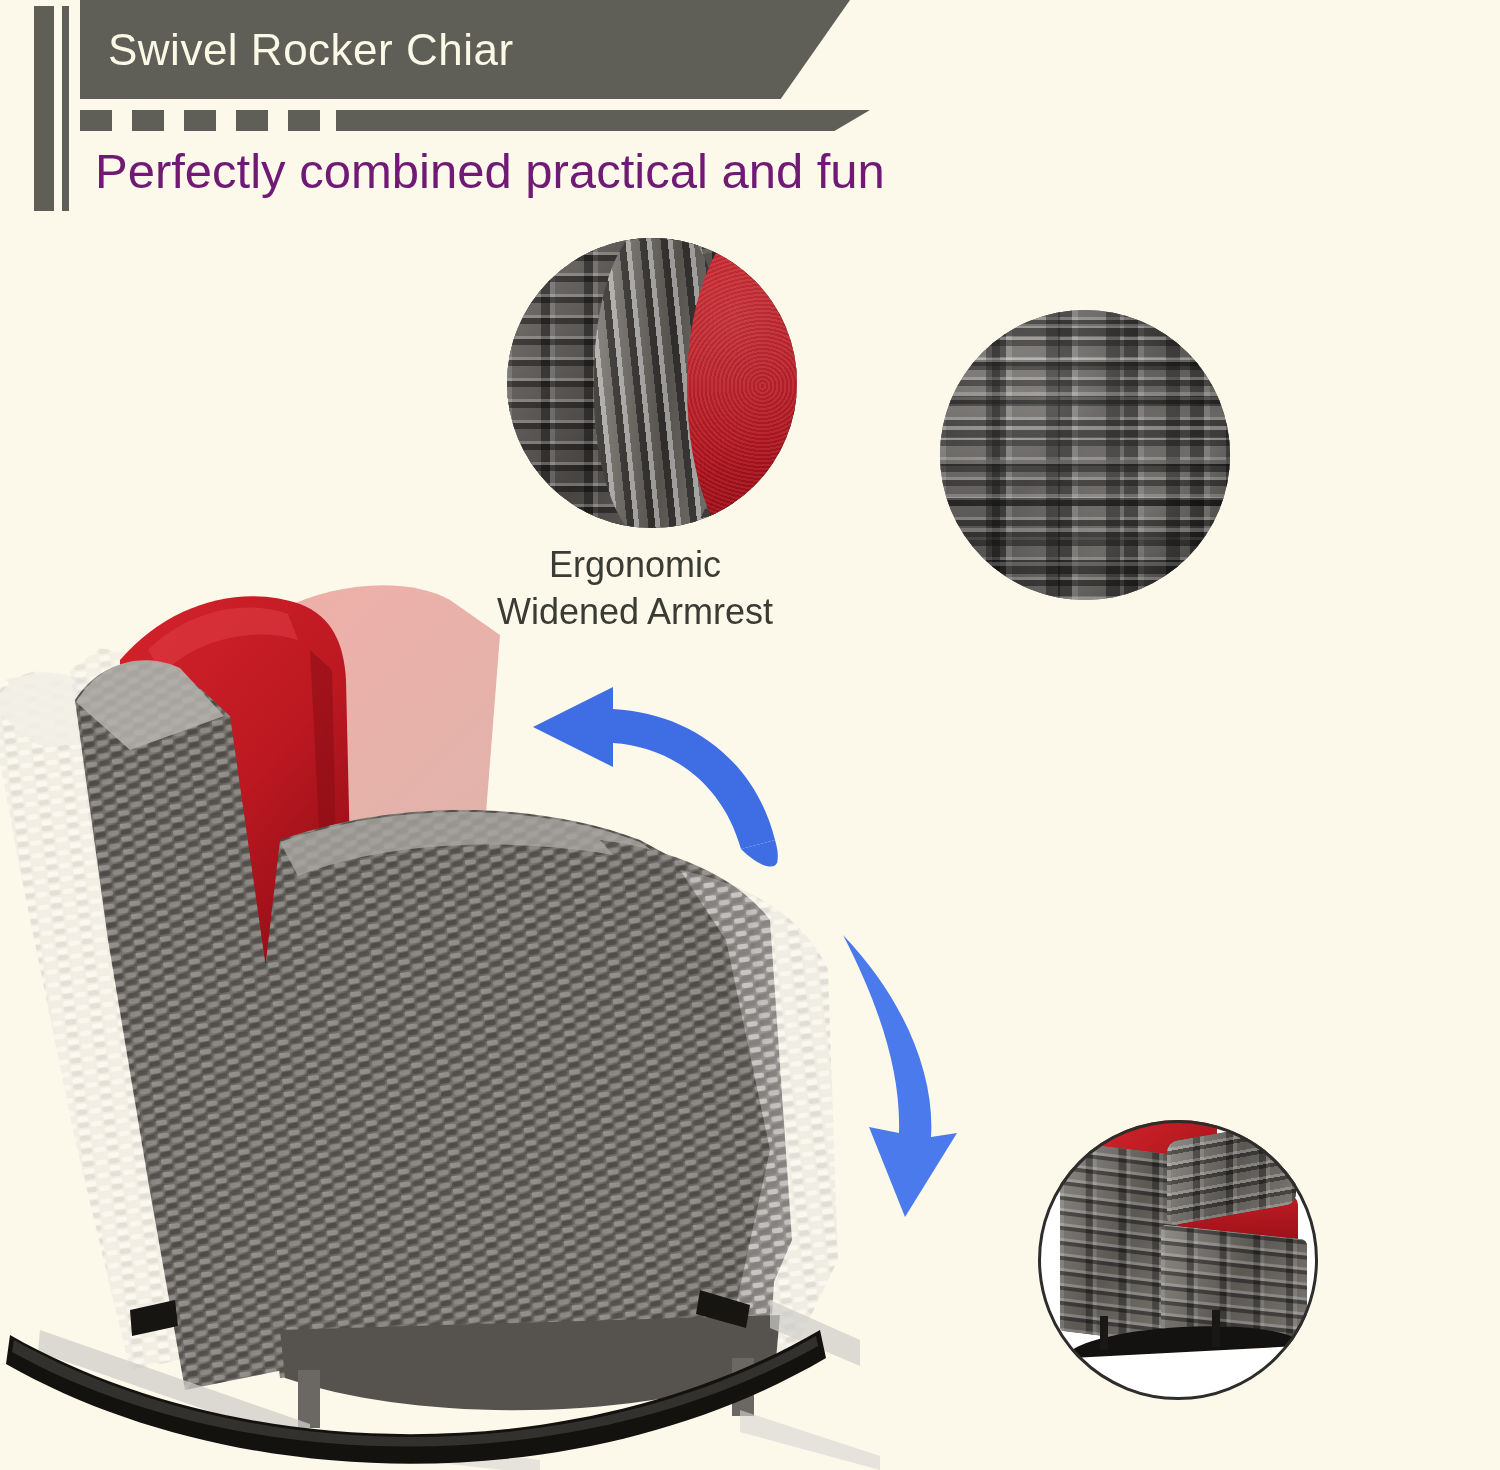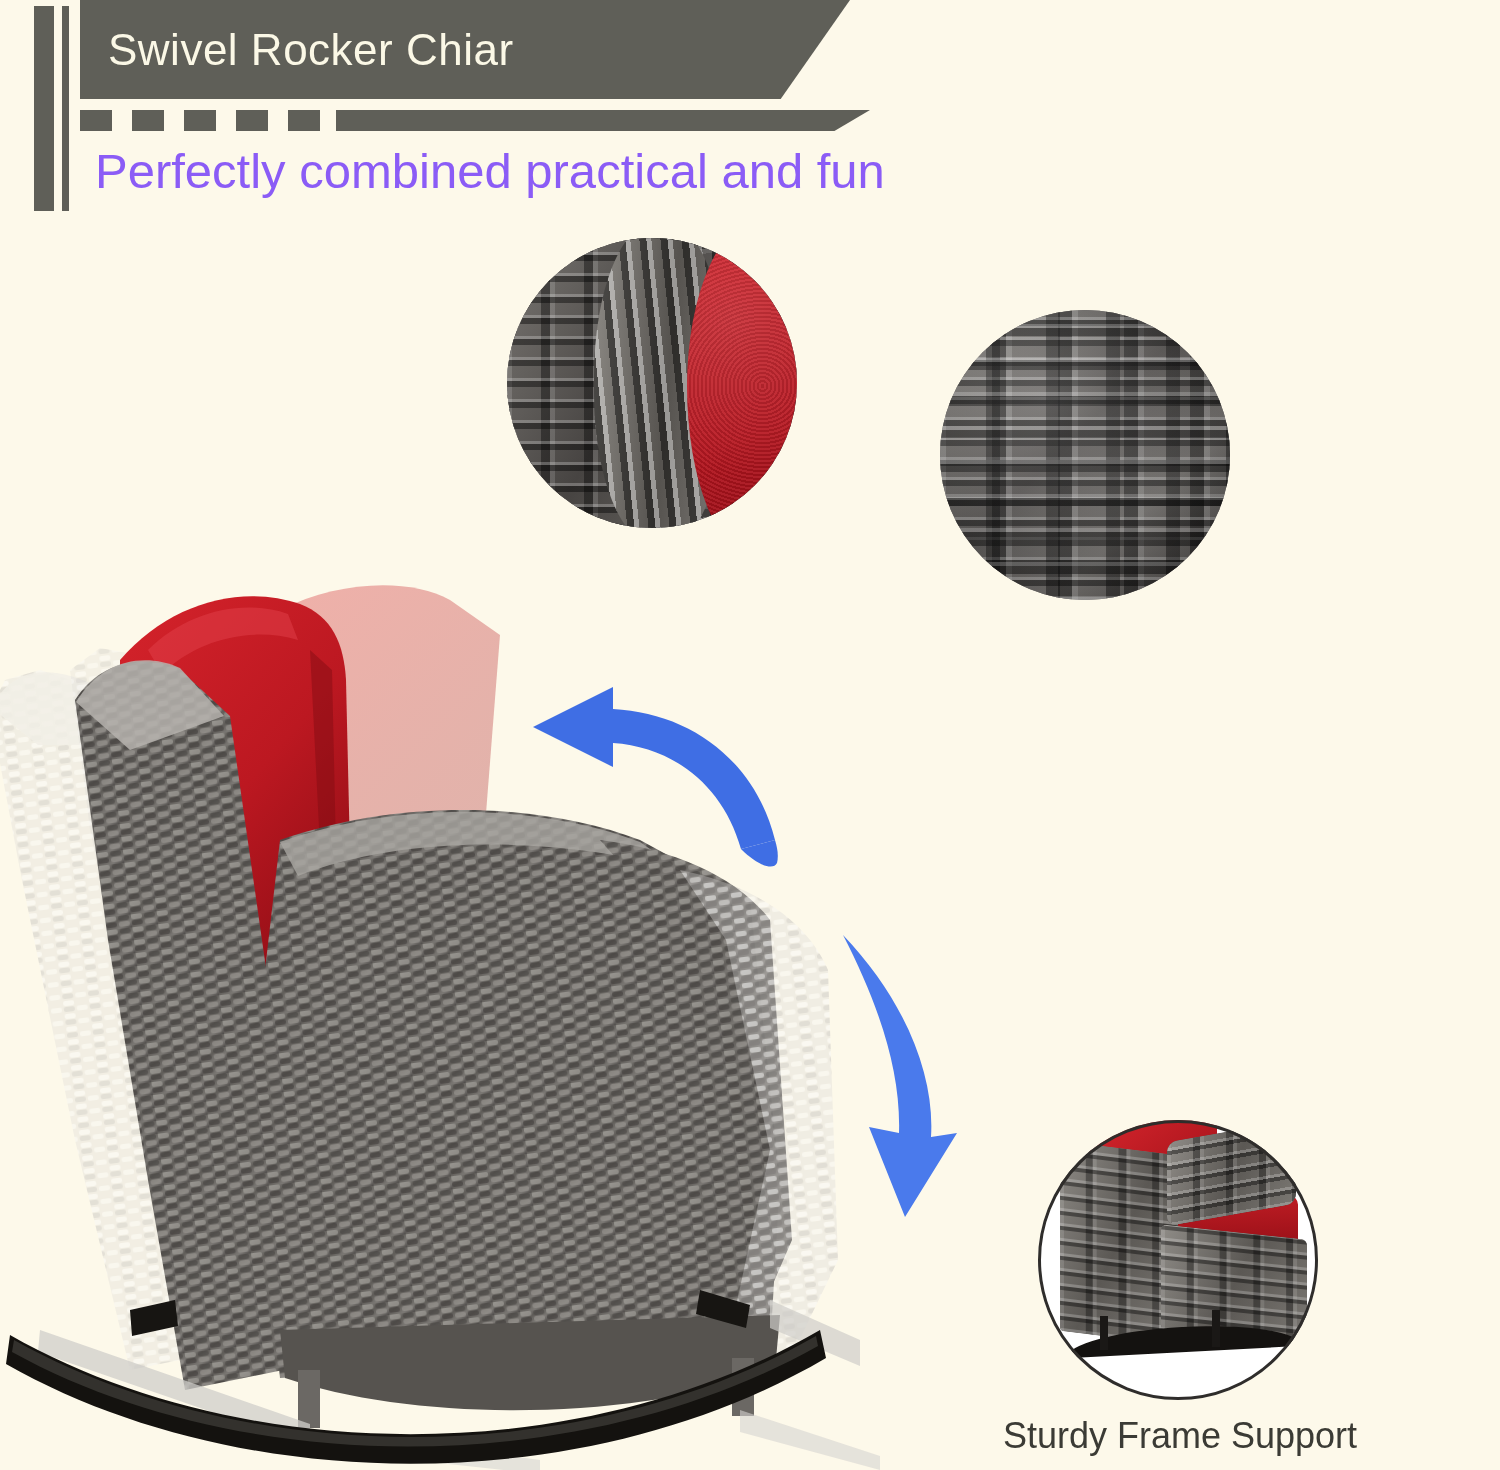--- a/index.html
+++ b/index.html
@@ -73,21 +73,21 @@
     width: 508px;
     background: #5F5F58;
     -webkit-clip-path: polygon(0 0, 100% 0, 93% 100%, 0 100%);
     clip-path: polygon(0 0, 100% 0, 93% 100%, 0 100%);
   }
   .subtitle {
     position: absolute;
     left: 95px; top: 143px;
     font-size: 49px;
     font-weight: 400;
-    color: #8b5cf6;
+    color: #701a75;
     white-space: nowrap;
   }
 
   
   .callout { position: absolute; }
   .circle-photo {
     position: relative;
     border-radius: 50%;
     overflow: hidden;
   }
@@ -310,20 +310,22 @@
       <div style="position:absolute;left:30%;top:-6%;width:45%;height:112%;background:
           repeating-linear-gradient(84deg, rgba(255,255,255,0.40) 0 5px, rgba(0,0,0,0) 5px 14px, rgba(0,0,0,0.46) 14px 21px),
           linear-gradient(95deg,#8f8c87,#56534f 55%,#7d7a76);
           border-radius:48% 46% 45% 47%;"></div>
       <div class="cushion-red" style="left:62%;top:-8%;width:52%;height:118%;border-radius:52% 0 0 46% / 50% 0 0 50%;
                   background:
                     radial-gradient(circle at 30% 30%, rgba(255,255,255,0.10), rgba(0,0,0,0) 60%),
                     repeating-radial-gradient(circle at 50% 50%, rgba(0,0,0,0.10) 0 2px, rgba(255,255,255,0.05) 2px 4px),
                     linear-gradient(160deg,#D2232B 0%,#B71620 60%,#8E0C14 100%);"></div>
     </div>
+    <div class="caption" style="left:0;top:303px;width:300px;">Ergonomic
+Widened Armrest</div>
   </div>
 
   <div class="callout" style="left:920px;top:310px;width:400px;height:390px;">
     <div class="circle-photo" style="left:20px;top:0;width:290px;height:290px;">
       <div class="weave-basket"></div>
       <div style="position:absolute;inset:0;background:
           repeating-linear-gradient(0deg, rgba(255,255,255,0.26) 0 4px, rgba(0,0,0,0) 4px 26px, rgba(0,0,0,0.46) 26px 34px),
           repeating-linear-gradient(90deg, rgba(255,255,255,0.0) 0 46px, rgba(0,0,0,0.40) 46px 60px);"></div>
       <div style="position:absolute;inset:0;background:radial-gradient(circle at 38% 32%, rgba(255,255,255,0.16), rgba(0,0,0,0.22) 78%);"></div>
     </div>
@@ -347,16 +349,15 @@
       <div style="position:absolute;left:44%;top:40%;width:52%;height:38%;
             transform:skewY(6deg);border-radius:6px;overflow:hidden;">
         <div class="weave-mid" style="background-color:#615e5a;"></div>
       </div>
       <div style="position:absolute;left:10%;top:74%;width:84%;height:9%;
             background:#141210;border-radius:50%/100% 100% 0 0;transform:rotate(-3deg);"></div>
       <div style="position:absolute;left:22%;top:70%;width:3%;height:12%;background:#1a1816;"></div>
       <div style="position:absolute;left:62%;top:68%;width:3%;height:13%;background:#1a1816;"></div>
     </div>
     <div class="ring" style="left:18px;top:0;width:280px;height:280px;"></div>
-    <div class="caption" style="left:-90px;top:292px;width:500px;">Sturdy Frame Support</div>
   </div>
 
 </div>
 
 </body></html>

